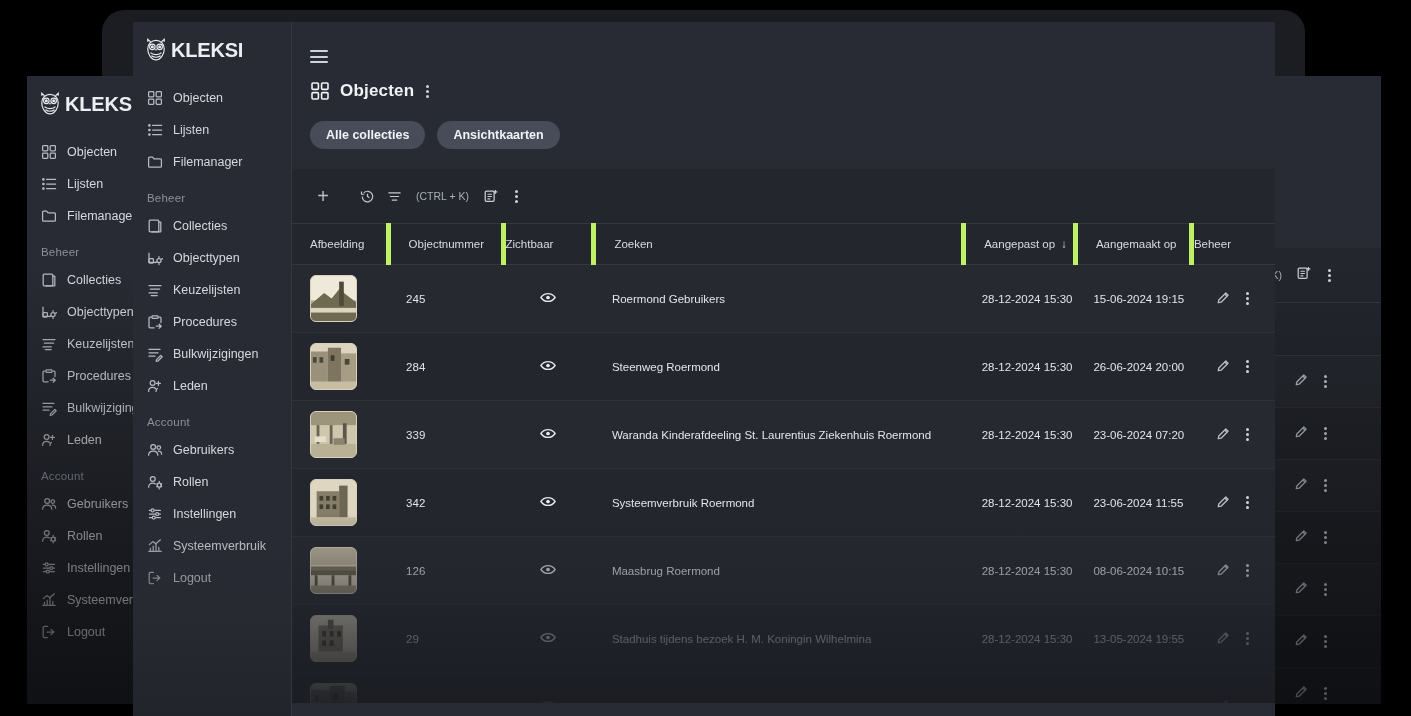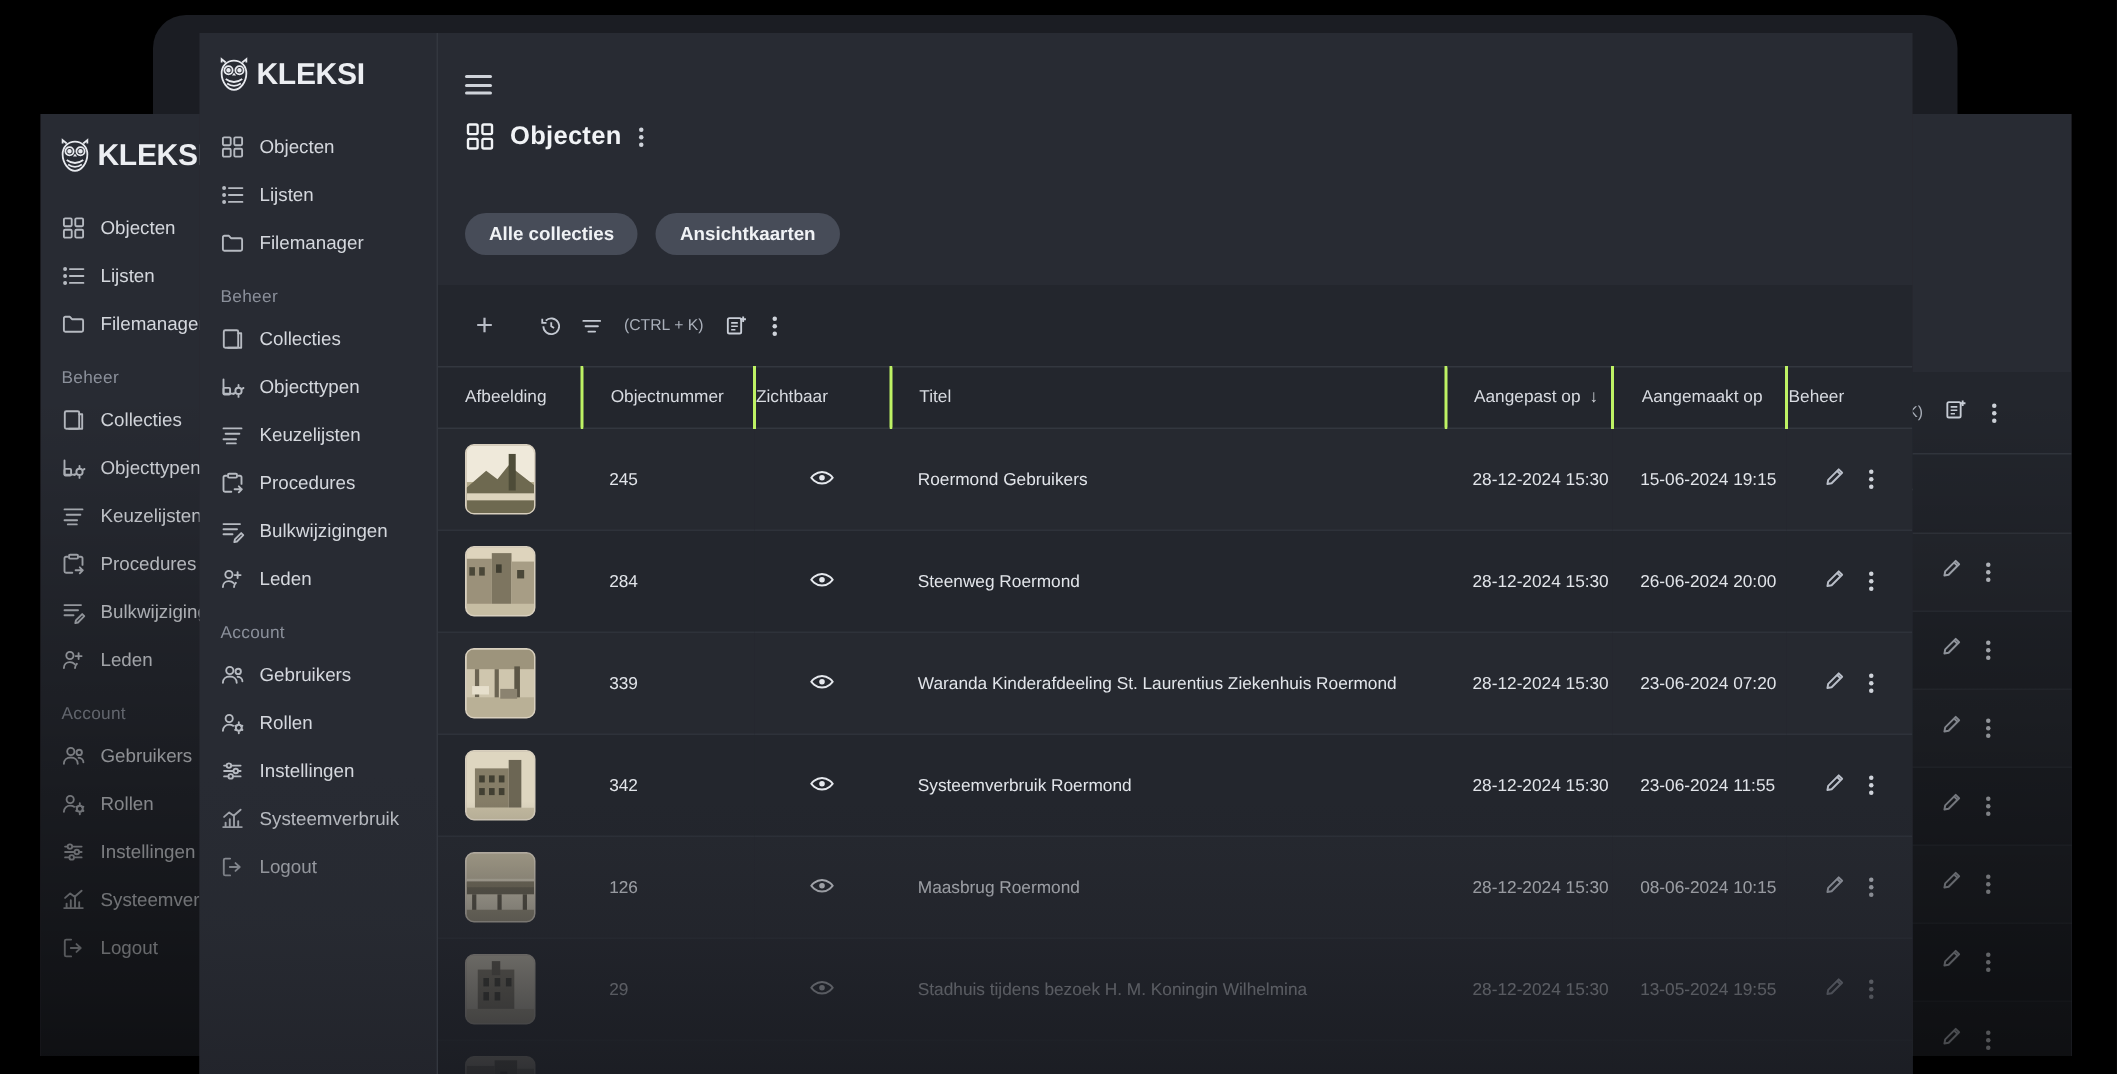--- a/index.html
+++ b/index.html
@@ -98,21 +98,20 @@
   }
   .kebab { display: flex; flex-direction: column; gap: 2px; cursor: pointer; padding: 2px; }
   .kebab i { width: 3px; height: 3px; background: #cfd3da; border-radius: 50%; display: block; }
 
   .chips { display: flex; gap: 12px; padding: 20px 0 0 18px; }
   .chip {
     background: #474c58; color: #f0f2f5;
     border-radius: 999px; padding: 7px 16px;
     font-size: 12.5px; font-weight: bold; cursor: pointer;
     white-space: nowrap;
-    margin-top: 21px;
   }
 
   .panel {
     margin: 20px 0 0 0;
     background: #23262d;
     height: calc(100% - 160px);
     position: relative;
     overflow: hidden;
   }
 
@@ -138,21 +137,21 @@
   .tb-right { display: flex; align-items: center; gap: 14px; padding-left: 14px; }
   .kbd { font-size: 10.5px; color: #aab0ba; white-space: nowrap; }
 
   table.grid { width: 100%; border-collapse: collapse; table-layout: fixed; }
   table.grid th {
     font-size: 11.5px; font-weight: normal; color: #d8dbe1;
     text-align: left; padding: 14px 0 14px 18px;
     background: #23262d;
     border-top: 1px solid #33373f;
     border-bottom: 1px solid #33373f;
-    border-left: 2px solid #bef264;
+    border-left: 5px solid #bef264;
     vertical-align: middle;
   }
   table.grid th:first-child { border-left: 0; }
   table.grid th.ctr { padding-left: 0; }
   table.grid td {
     font-size: 11.5px; color: #e2e5ea;
     padding: 10px 0 10px 18px;
     border-bottom: 1px solid #2e323a;
     vertical-align: middle;
   }
@@ -696,21 +695,21 @@
             <col style="width:354px">
               <col style="width:107px">
               <col style="width:111px">
               <col style="width:80px">
           </colgroup>
           <thead>
               <tr id="thead-row">
                 <th>Afbeelding</th>
                 <th>Objectnummer</th>
                 <th class="ctr">Zichtbaar</th>
-                <th>Titel</th>
+                <th>Zoeken</th>
                 <th>Aangepast op<span class="sort-arrow">↓</span></th>
                 <th>Aangemaakt op</th>
                 <th class="ctr">Beheer</th>
               </tr>
             </thead>
           <tbody id="tbody">
               <tr class="row">
                 <td>
                   <span class="thumb">
                     <svg viewBox="0 0 48 48">

